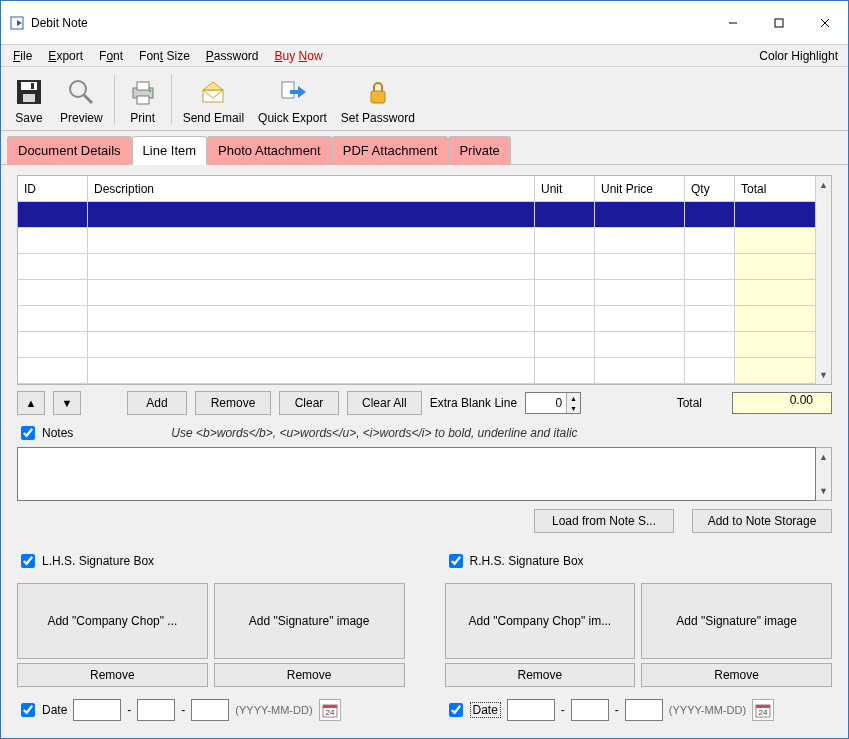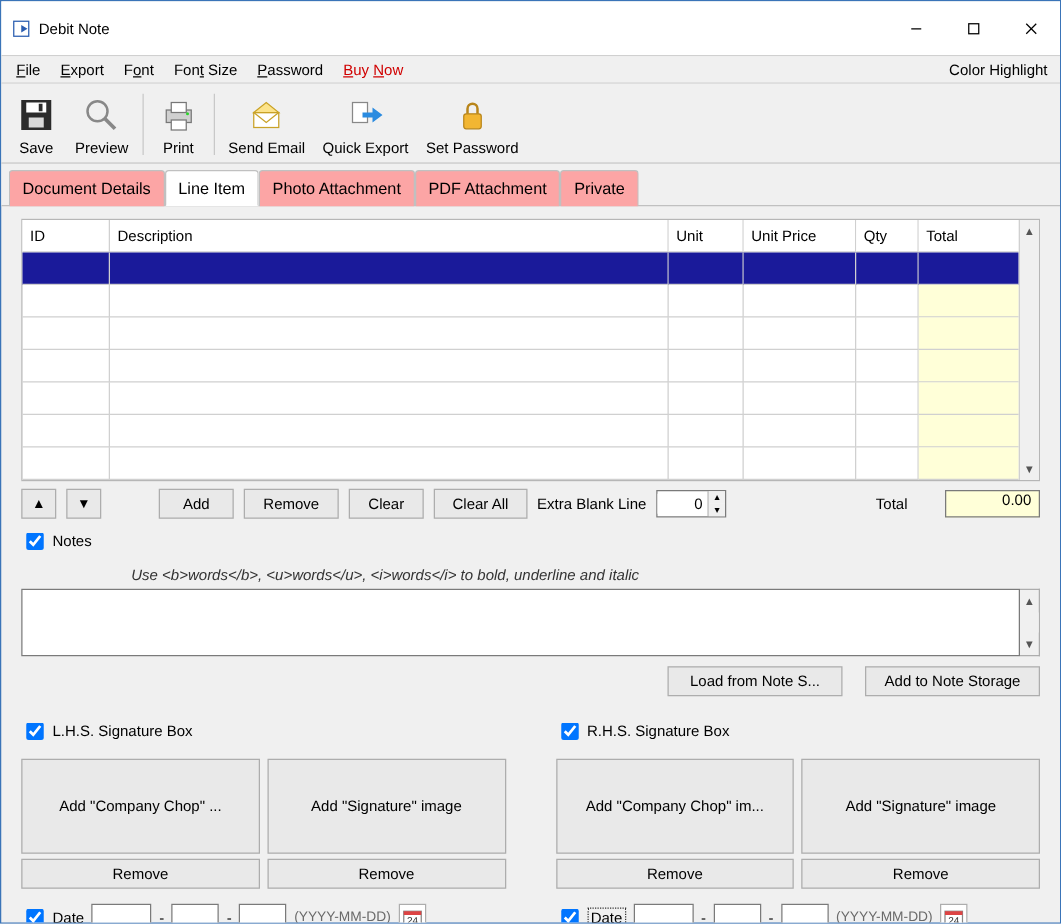--- a/index.html
+++ b/index.html
@@ -113,23 +113,23 @@
 
   .rowbar { display: flex; align-items: center; gap: 8px; margin-top: 6px; }
   .arrow-btn { width: 28px; height: 24px; background: #e9e9e9; border: 1px solid #adadad; display:flex;align-items:center;justify-content:center; font-size:11px;}
   .btn { height: 24px; padding: 0 14px; background: #e9e9e9; border: 1px solid #adadad; font-size: 12px; display:flex;align-items:center;justify-content:center; }
   .btn.wide { min-width: 140px; }
   .spinner { display: flex; align-items: center; border: 1px solid #7a7a7a; background:#fff; height: 22px; }
   .spinner input { border:none; width: 40px; text-align:right; padding-right:4px; font-size:12px; outline:none; }
   .spinner .spbtns { display:flex; flex-direction:column; width:14px; border-left:1px solid #adadad;}
   .spinner .spbtn { height: 10px; font-size:7px; display:flex;align-items:center;justify-content:center; background:#f0f0f0;}
   .total-box { margin-left:auto; display:flex; align-items:center; gap:30px;}
-  .total-input { width: 76px; height: 22px; border: 1px solid #7a7a7a; background: #ffffd8; text-align: right; padding: 0 6px; font-size:12px;}
-
-  .notes-row { display:flex; gap:10px; margin-top:8px;flex-direction:column;}
+  .total-input { width: 100px; height: 22px; border: 1px solid #7a7a7a; background: #ffffd8; text-align: right; padding: 0 18px; font-size:12px;}
+
+  .notes-row { display:flex; align-items:center; gap:10px; margin-top:8px;}
   .cb { display:flex; align-items:center; gap:4px; }
   .cb input { width:14px; height:14px; }
   .hint { font-style: italic; color:#333; margin-left: 88px;}
   .notes-area { width: 100%; margin-top:4px; display:flex;}
   .notes-text { flex:1; height:54px; border:1px solid #7a7a7a; background:#fff; resize:none;}
   .notes-scroll { width:16px; background:#f0f0f0; border:1px solid #adadad; border-left:none; display:flex; flex-direction:column;}
   .notes-btns { display:flex; gap:18px; margin-top:8px;justify-content:flex-end;}
 
   .sig-row { display:flex; gap:40px; margin-top:18px;}
   .sig-col { flex:1; }

